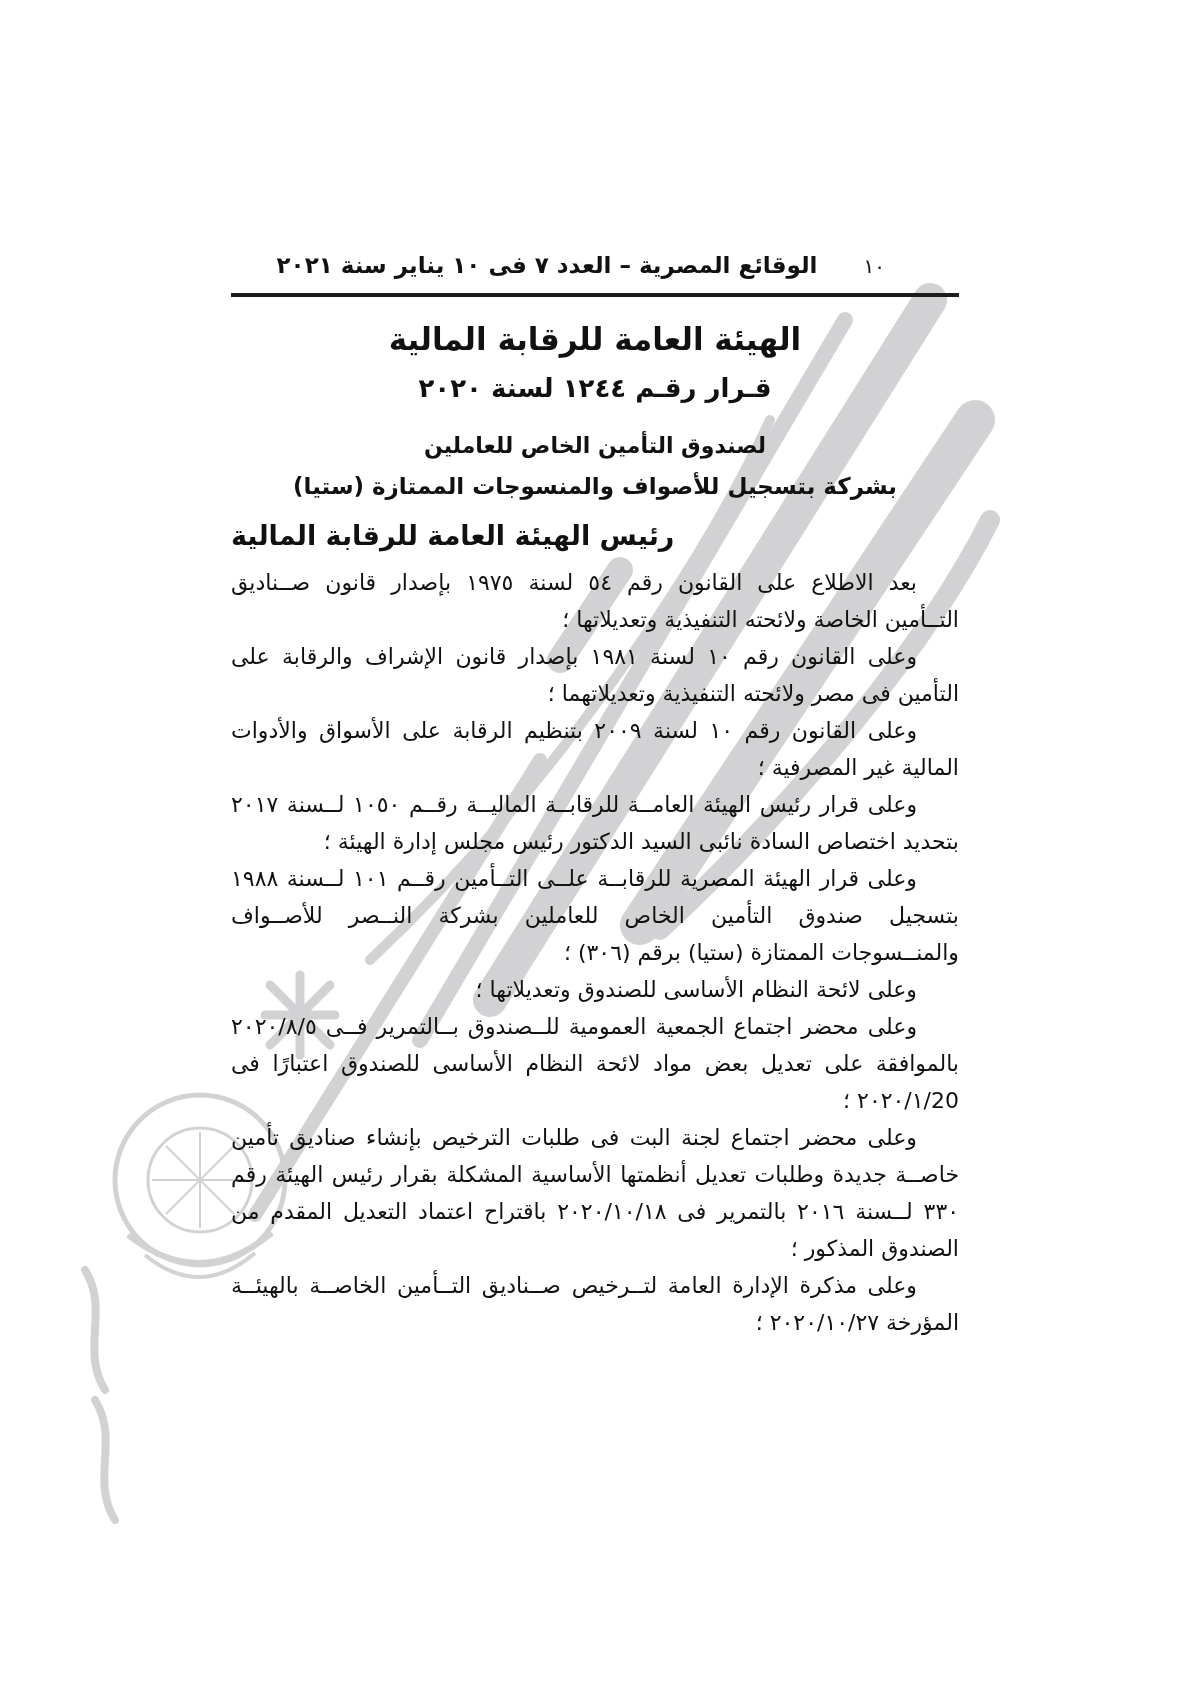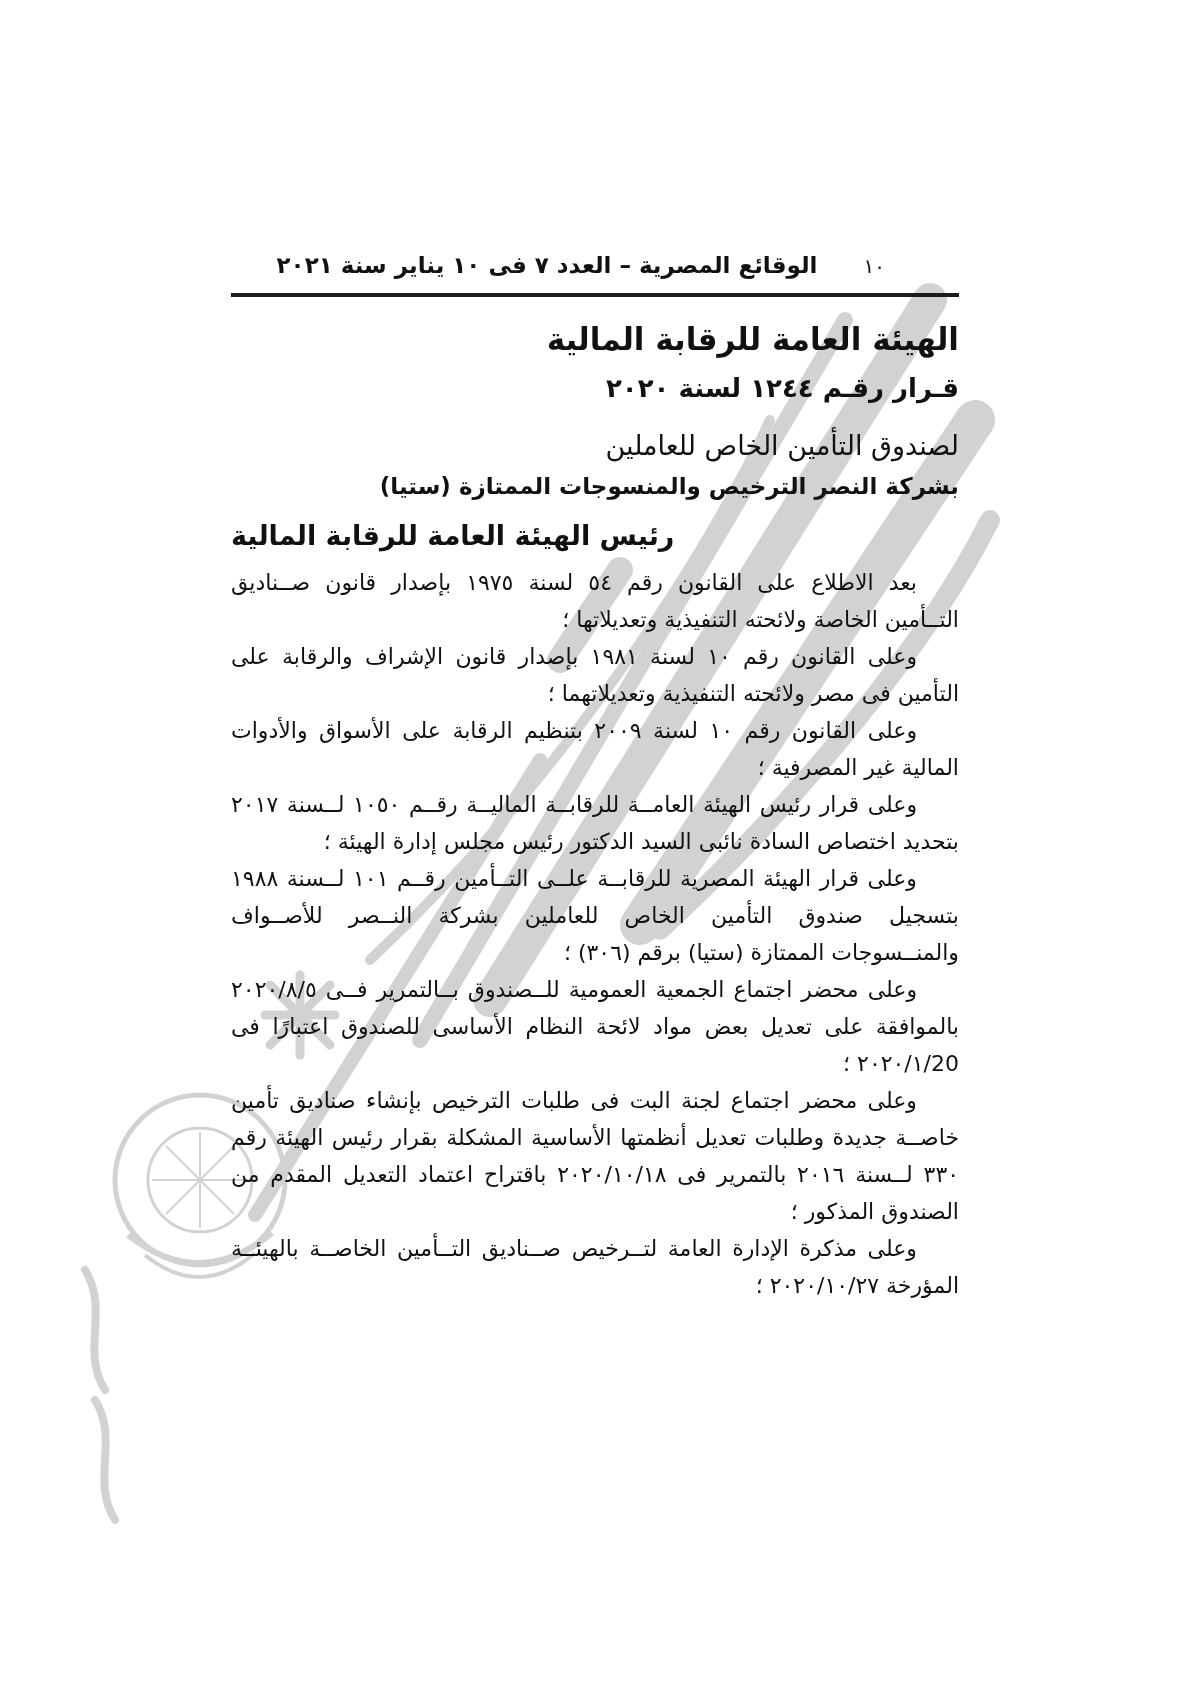--- a/index.html
+++ b/index.html
@@ -49,28 +49,28 @@
     right: 74px;
     font-size: 20px;
     line-height: 36px;
   }
   .rule {
     border: none;
     border-top: 4px solid #1c1c1c;
     margin: 8px 0 0 0;
   }
   .title-block {
-    text-align: right;
+    text-align: center;
     margin-top: 22px;
   }
   .t1 { font-size: 31px; font-weight: 700; margin: 0 0 12px 0; line-height: 40px; }
   .t2 { font-size: 26px; font-weight: 700; margin: 0 0 25px 0;  line-height: 34px; }
   .t3 { font-size: 26px; font-weight: 700; margin: 0 0 7px 0;  line-height: 34px; }
   .t4 { font-size: 23px; font-weight: 700; margin: 0 0 8px 0;  line-height: 32px; }
-  .t5 { font-size: 27px; font-weight: 400; margin: 0 0 8px 0;  line-height: 32px; }
+  .t5 { font-size: 22px; font-weight: 700; margin: 0 0 8px 0;  line-height: 32px; }
   .t6 { font-size: 23px; font-weight: 700; margin: 0;          line-height: 32px; }
   .issuer-heading {
     font-size: 27px;
     font-weight: 700;
     text-align: left;
     margin: 16px 0 10px 0;
     line-height: 36px;
   }
   .body-text p {
     font-size: 22px;
@@ -119,29 +119,30 @@
     <span class="gazette-title">الوقائع المصرية – العدد ٧ فى ١٠ يناير سنة ٢٠٢١</span>
     <span class="page-number">١٠</span>
   </div>
 
   <hr class="rule">
 
   <div class="title-block">
     <div class="t1">الهيئة العامة للرقابة المالية</div>
     <div class="t2">قـرار رقـم ١٢٤٤ لسنة ٢٠٢٠</div>
     <div class="t5">لصندوق التأمين الخاص للعاملين</div>
-    <div class="t6">بشركة النصر الترخيص والمنسوجات الممتازة (ستيا)</div>
+    <div class="t6">بشركة بتسجيل للأصواف والمنسوجات الممتازة (ستيا)</div>
   </div>
 
   <div class="issuer-heading">رئيس الهيئة العامة للرقابة المالية</div>
 
   <div class="body-text">
     <p>بعد الاطلاع على القانون رقم ٥٤ لسنة ١٩٧٥ بإصدار قانون صــناديق التــأمين الخاصة ولائحته التنفيذية وتعديلاتها ؛</p>
     <p>وعلى القانون رقم ١٠ لسنة ١٩٨١ بإصدار قانون الإشراف والرقابة على التأمين فى مصر ولائحته التنفيذية وتعديلاتهما ؛</p>
     <p>وعلى القانون رقم ١٠ لسنة ٢٠٠٩ بتنظيم الرقابة على الأسواق والأدوات المالية غير المصرفية ؛</p>
     <p>وعلى قرار رئيس الهيئة العامــة للرقابــة الماليــة رقــم ١٠٥٠ لــسنة ٢٠١٧ بتحديد اختصاص السادة نائبى السيد الدكتور رئيس مجلس إدارة الهيئة ؛</p>
     <p>وعلى قرار الهيئة المصرية للرقابــة علــى التــأمين رقــم ١٠١ لــسنة ١٩٨٨ بتسجيل صندوق التأمين الخاص للعاملين بشركة النــصر للأصــواف والمنــسوجات الممتازة (ستيا) برقم (٣٠٦) ؛</p>
+    <p>وعلى لائحة النظام الأساسى للصندوق وتعديلاتها ؛</p>
     <p>وعلى محضر اجتماع الجمعية العمومية للــصندوق بــالتمرير فــى ٢٠٢٠/٨/٥ بالموافقة على تعديل بعض مواد لائحة النظام الأساسى للصندوق اعتبارًا فى ٢٠٢٠/١/20 ؛</p>
     <p>وعلى محضر اجتماع لجنة البت فى طلبات الترخيص بإنشاء صناديق تأمين خاصــة جديدة وطلبات تعديل أنظمتها الأساسية المشكلة بقرار رئيس الهيئة رقم ٣٣٠ لــسنة ٢٠١٦ بالتمرير فى ٢٠٢٠/١٠/١٨ باقتراح اعتماد التعديل المقدم من الصندوق المذكور ؛</p>
     <p>وعلى مذكرة الإدارة العامة لتــرخيص صــناديق التــأمين الخاصــة بالهيئــة المؤرخة ٢٠٢٠/١٠/٢٧ ؛</p>
   </div>
 
 </div>
 
 </body></html>

